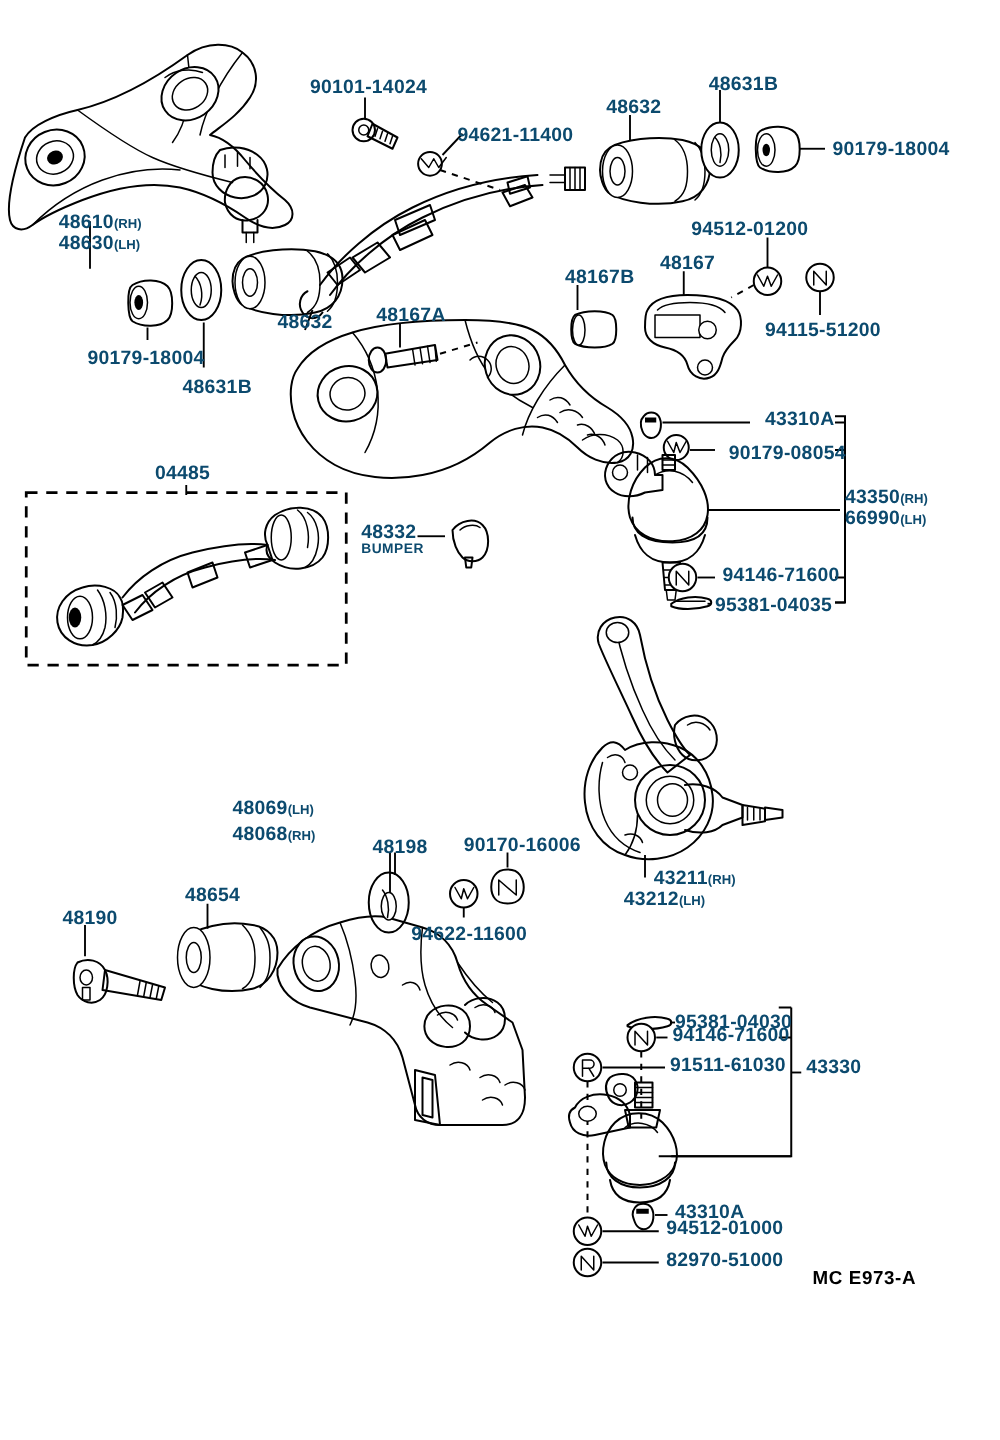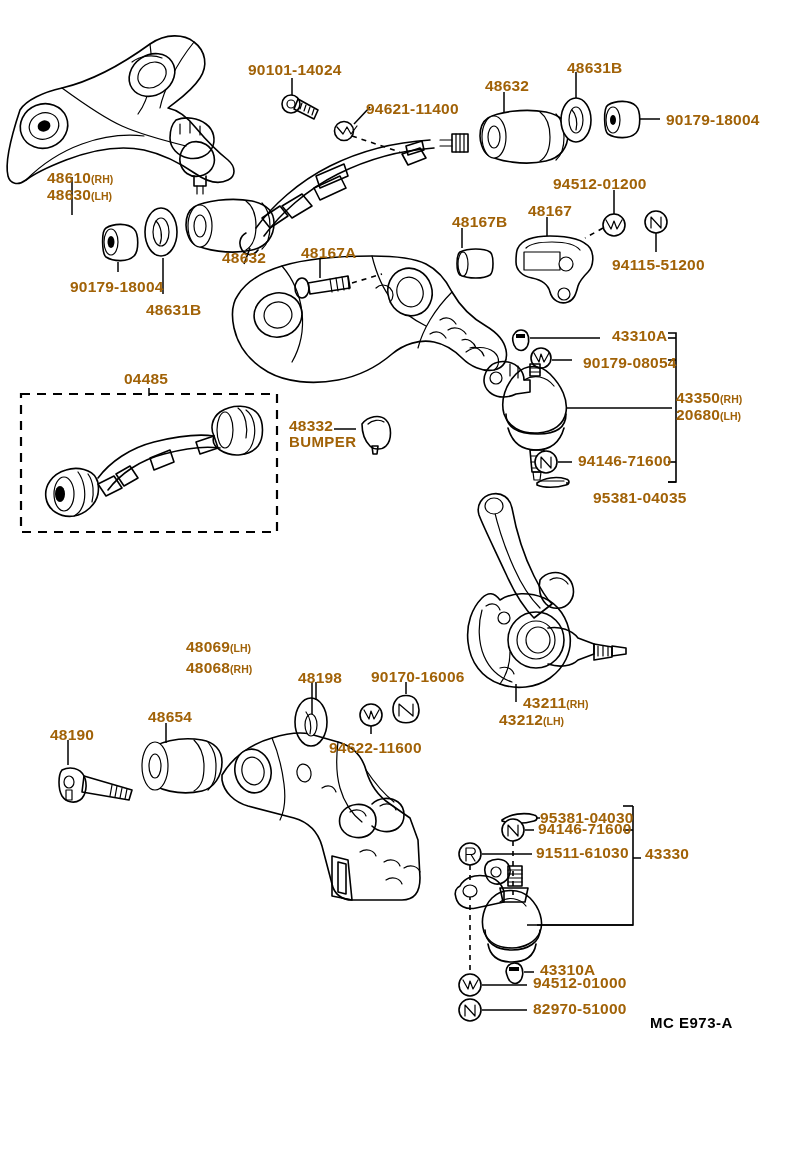--- a/index.html
+++ b/index.html
@@ -22,34 +22,34 @@
     position: absolute;
     left: 0;
     top: 0;
     width: 800px;
     height: 1152px;
   }
   .lbl {
     position: absolute;
     font-family: "Liberation Sans", sans-serif;
     font-weight: bold;
-    color: #a16207;
+    color: #0c4a6e;
     white-space: nowrap;
     letter-spacing: 0.2px;
     line-height: 1.04;
   }
   .lbl.n {  font-size: 15.5px; }
   .sfx {
     font-size: 10.5px;
     font-weight: bold;
     letter-spacing: 0;
   }
   .sub {
     display: block;
-    font-size: 15px;
+    font-size: 11px;
     font-weight: bold;
     letter-spacing: 0.4px;
   }
   .diagcode {
     position: absolute;
     font-size: 15px;
     font-weight: bold;
     letter-spacing: 0.5px;
   }
   .stack { line-height: 1.12; }
@@ -549,25 +549,25 @@
   <div class="lbl n" style="left:553px; top:176px;">94512-01200</div>
   <div class="lbl n" style="left:612px; top:257px;">94115-51200</div>
 
   <div class="lbl n" style="left:612px; top:328px;">43310A</div>
   <div class="lbl n" style="left:583px; top:355px;">90179-08054</div>
 
   <div class="lbl n stack" style="left:676px; top:389px;">
     <span>43350</span><span class="sfx">(RH)</span>
   </div>
   <div class="lbl n stack" style="left:676px; top:406px;">
-    <span>20680</span><span class="sfx">(LH)</span>
+    <span>66990</span><span class="sfx">(LH)</span>
   </div>
 
   <div class="lbl n" style="left:578px; top:453px;">94146-71600</div>
-  <div class="lbl n" style="left:593px; top:477px;margin-top:13px;">95381-04035</div>
+  <div class="lbl n" style="left:572px; top:477px;">95381-04035</div>
 
   <div class="lbl n" style="left:124px; top:371px;">04485</div>
 
   <div class="lbl n" style="left:289px; top:418px;">
     <span>48332</span>
     <span class="sub">BUMPER</span>
   </div>
 
   <div class="lbl n stack" style="left:186px; top:659px;">
     <span>48068</span><span class="sfx">(RH)</span>

